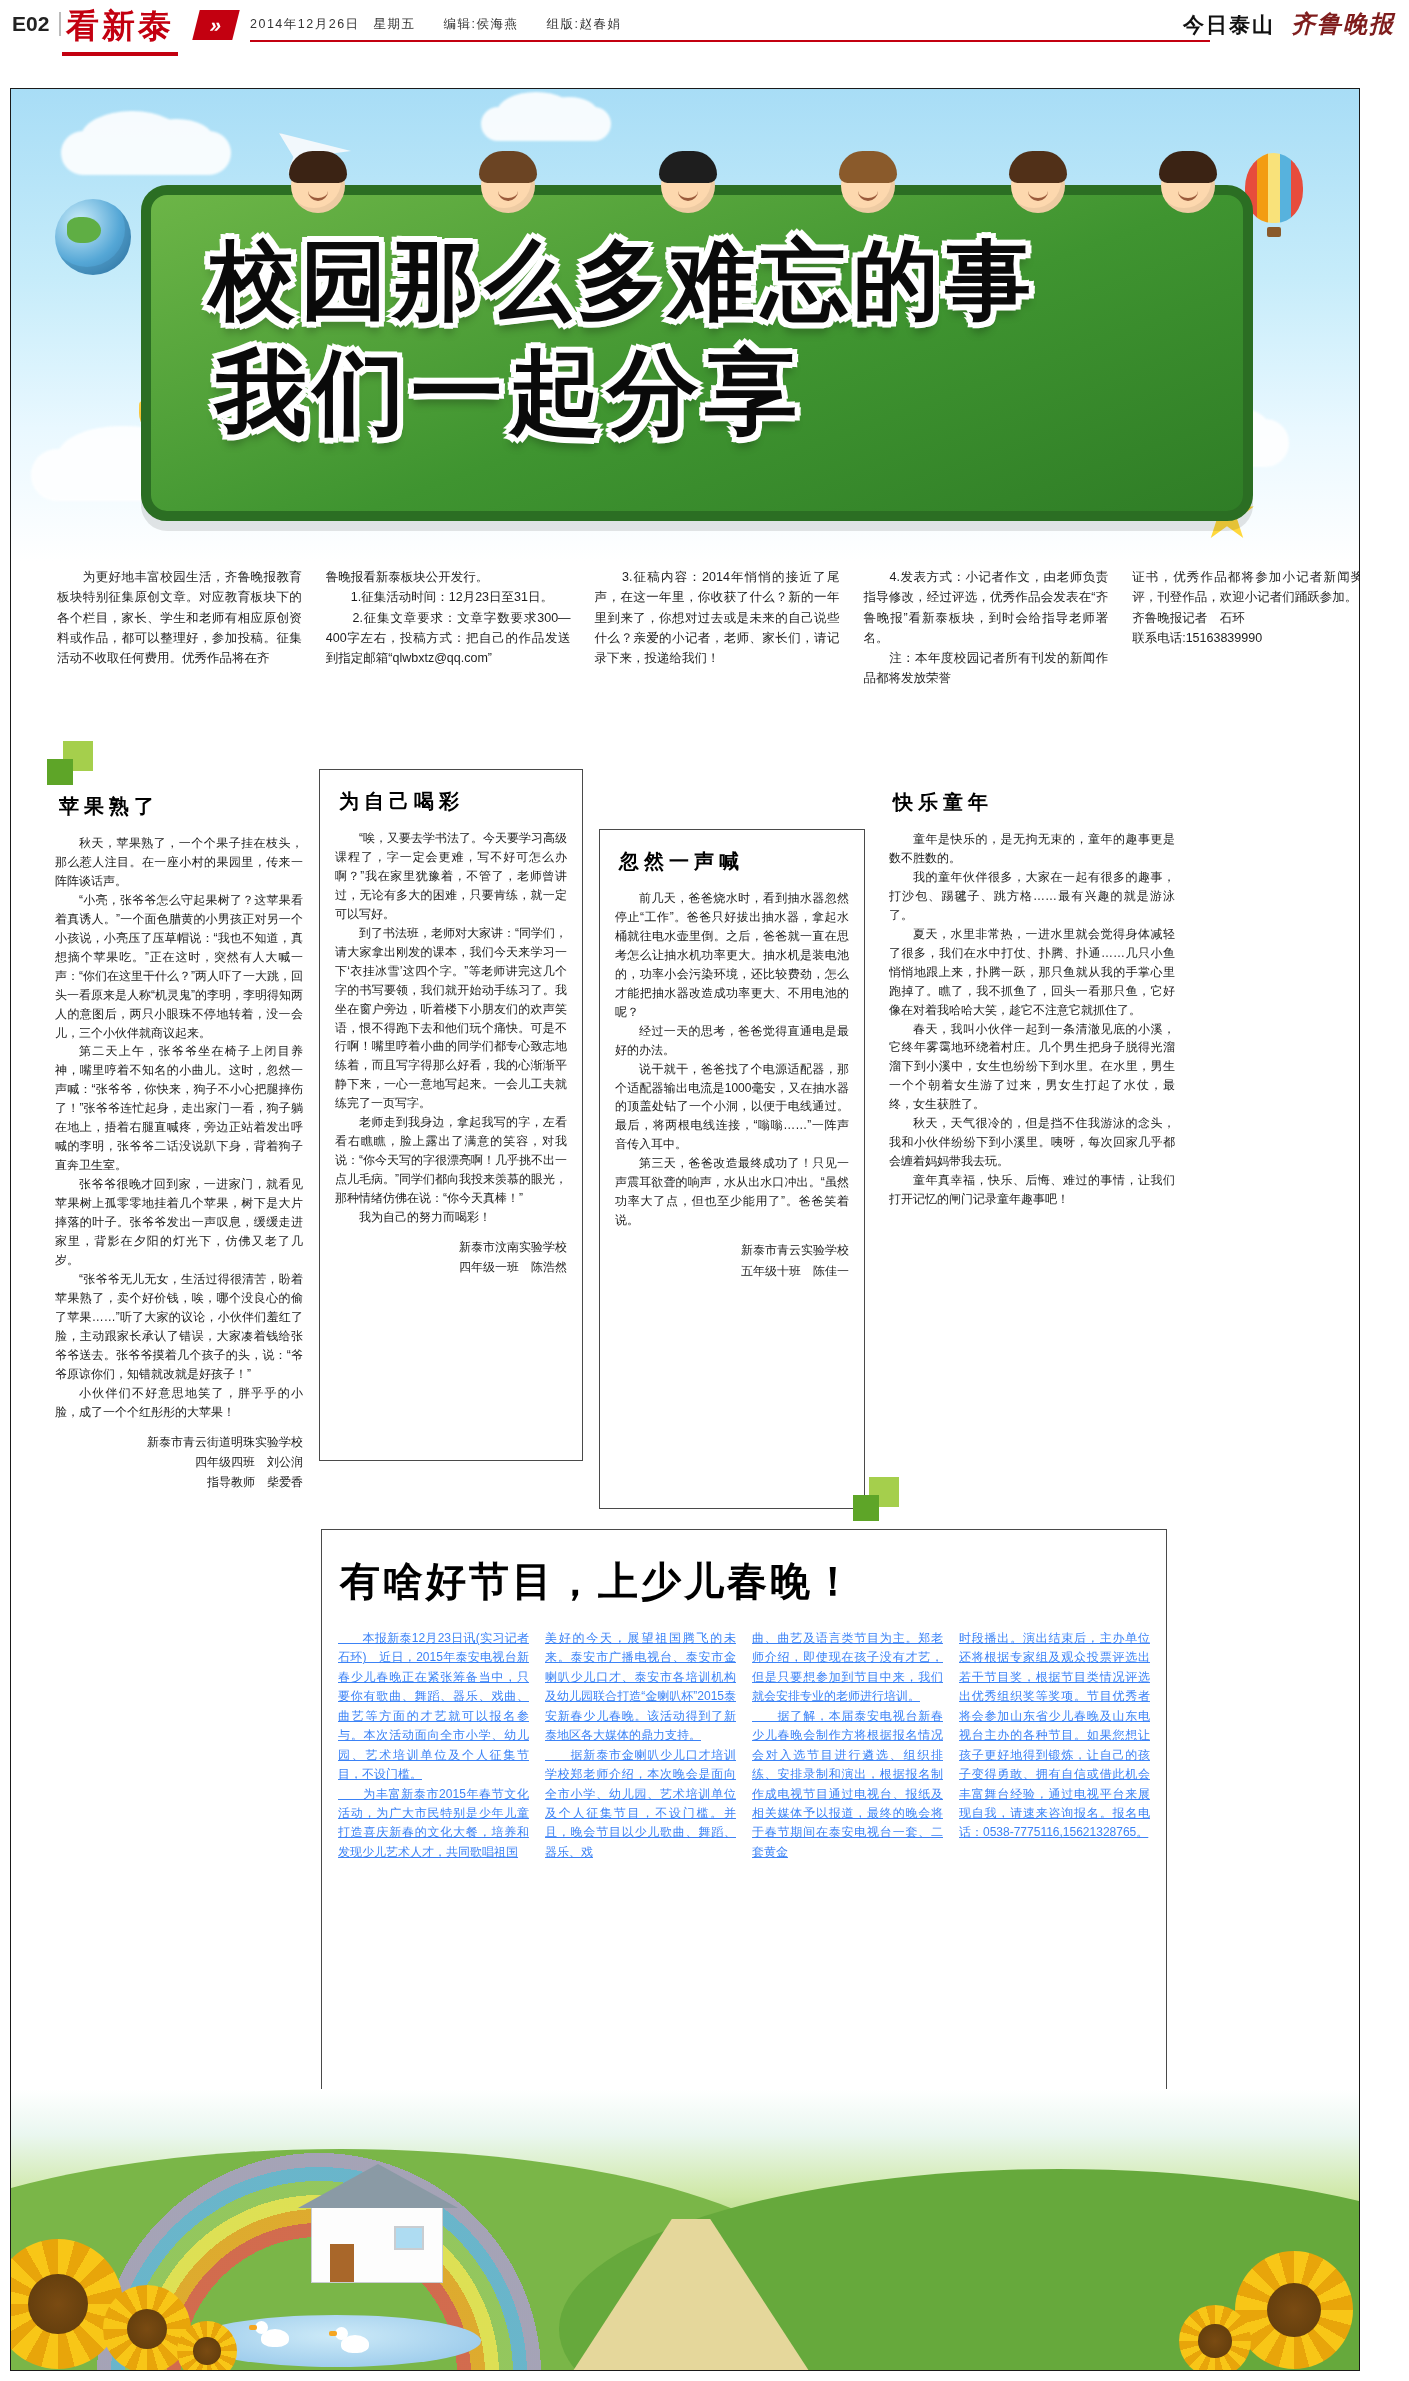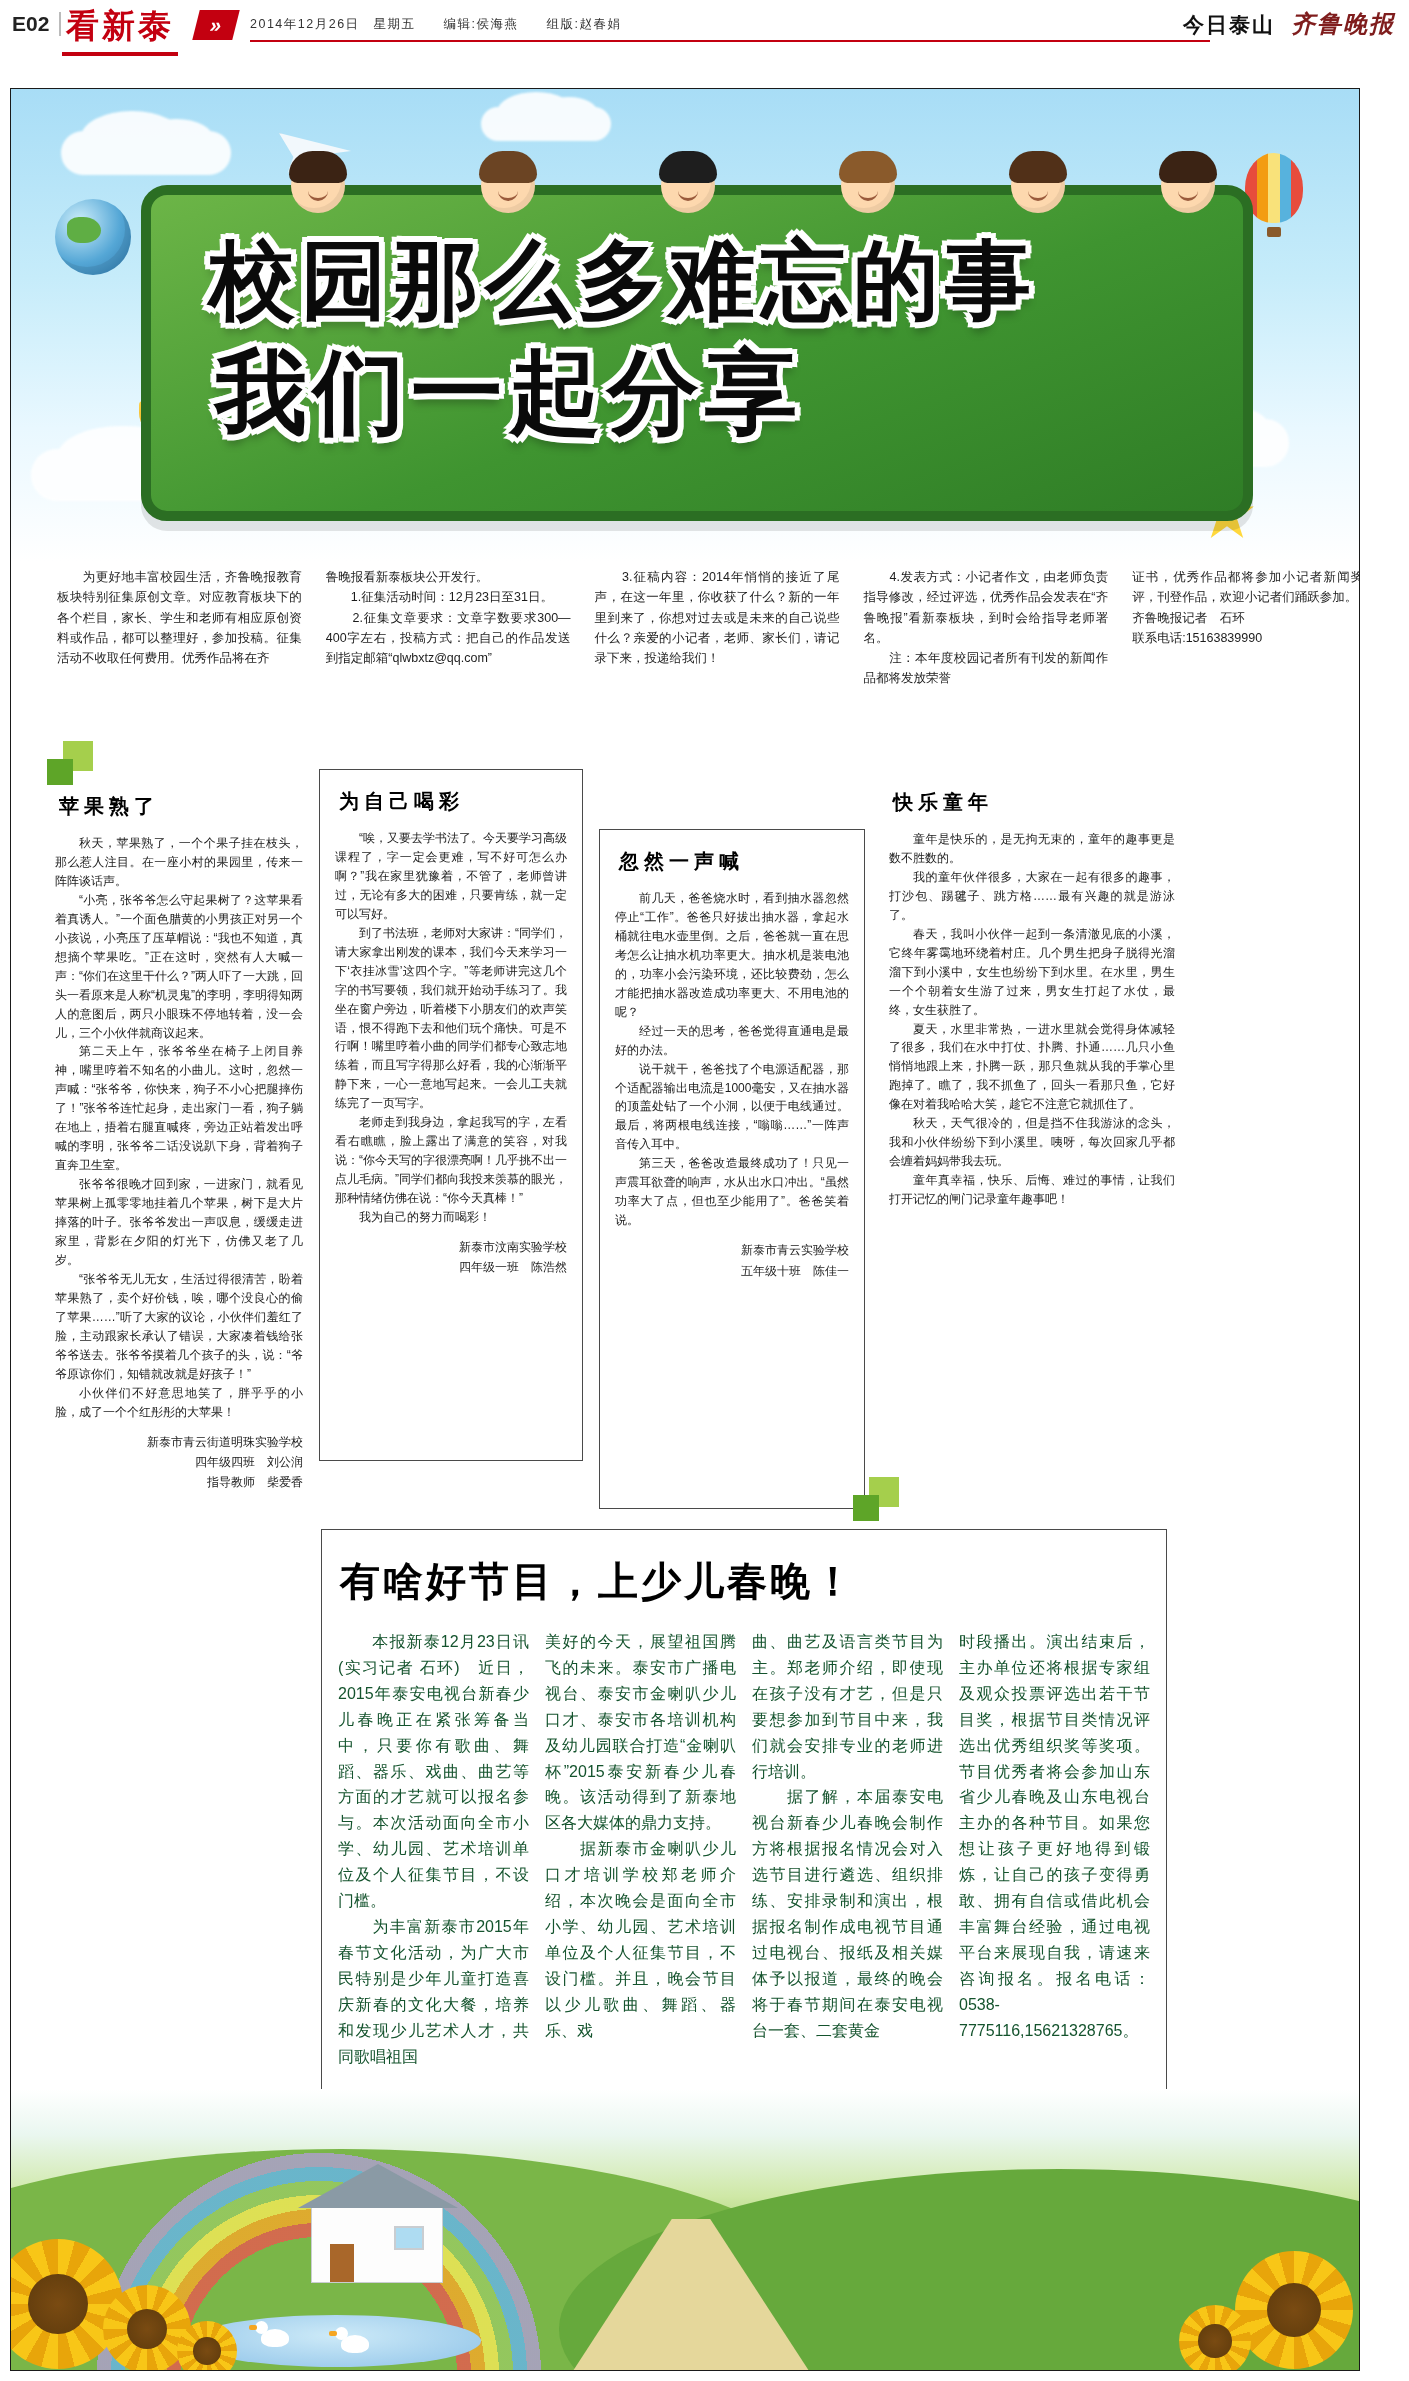--- a/index.html
+++ b/index.html
@@ -112,22 +112,22 @@
   .art-cheer     { left:308px; top:680px; width:264px; height:692px; padding:18px 15px; }
   .art-pump      { left:588px; top:740px; width:266px; height:680px; padding:18px 15px; }
   .art-childhood { left:878px; top:700px; width:286px; height:652px; }
 
   
   .feature { position:absolute; left:310px; top:1440px; width:846px; height:582px;
     border:1px solid #4a4a4a; padding:22px 16px; overflow:hidden; }
   .feature h1 { font-size:40px; font-weight:900; letter-spacing:3px; color:#000; margin:2px 0 20px 2px;
     font-family:"DejaVu Sans", sans-serif; }
   .feature-cols { display:flex; gap:16px; height:452px; overflow:hidden; }
-  .feature-col { flex:1; font-size:16px; line-height:1.62; color:#14532d;
-    text-align:justify; white-space:pre-line; }
+  .feature-col { flex:1; font-size:12px; line-height:1.62; color:#3b82f6;
+    text-align:justify; white-space:pre-line;text-decoration:underline; }
 
   
   .landscape { position:absolute; left:0; top:2000px; width:100%; height:283px; overflow:hidden;
     background:linear-gradient(180deg,#ffffff 0%, #eaf7f0 16%, #cfe8a6 38%, #8cc152 62%, #4e9a2e 100%); }
   .hill { position:absolute; border-radius:50%; }
   .h1 { left:-160px; top:60px; width:980px; height:300px; background:#7ab648; }
   .h2 { right:-200px; top:80px; width:1000px; height:320px; background:#66a93c; }
   .rainbow { position:absolute; left:28px; top:6px; width:560px; height:280px; opacity:.75;
     background:radial-gradient(circle at 50% 100%, transparent 0 138px, #ef5350 138px 152px,
       #ffa726 152px 166px, #ffee58 166px 180px, #9ccc65 180px 194px, #64b5f6 194px 208px,
@@ -265,22 +265,22 @@
           <p class="credit">新泰市青云实验学校</p>
           <p class="credit">五年级十班　陈佳一</p>
         </div>
     </article>
 
     <article class="art art-childhood">
       <h2>快乐童年</h2>
       <div class="body">
           <p class="para">童年是快乐的，是无拘无束的，童年的趣事更是数不胜数的。</p>
           <p class="para">我的童年伙伴很多，大家在一起有很多的趣事，打沙包、踢毽子、跳方格……最有兴趣的就是游泳了。</p>
+          <p class="para">夏天，水里非常热，一进水里就会觉得身体减轻了很多，我们在水中打仗、扑腾、扑通……几只小鱼悄悄地跟上来，扑腾一跃，那只鱼就从我的手掌心里跑掉了。瞧了，我不抓鱼了，回头一看那只鱼，它好像在对着我哈哈大笑，趁它不注意它就抓住了。</p>
           <p class="para">春天，我叫小伙伴一起到一条清澈见底的小溪，它终年雾霭地环绕着村庄。几个男生把身子脱得光溜溜下到小溪中，女生也纷纷下到水里。在水里，男生一个个朝着女生游了过来，男女生打起了水仗，最终，女生获胜了。</p>
-          <p class="para">夏天，水里非常热，一进水里就会觉得身体减轻了很多，我们在水中打仗、扑腾、扑通……几只小鱼悄悄地跟上来，扑腾一跃，那只鱼就从我的手掌心里跑掉了。瞧了，我不抓鱼了，回头一看那只鱼，它好像在对着我哈哈大笑，趁它不注意它就抓住了。</p>
           <p class="para">秋天，天气很冷的，但是挡不住我游泳的念头，我和小伙伴纷纷下到小溪里。咦呀，每次回家几乎都会缠着妈妈带我去玩。</p>
           <p class="para">童年真幸福，快乐、后悔、难过的事情，让我们打开记忆的闸门记录童年趣事吧！</p>
         </div>
     </article>
 
     <div class="deco deco-2">
       <div class="sq-light"></div>
         <div class="sq-dark"></div>
     </div>
 

